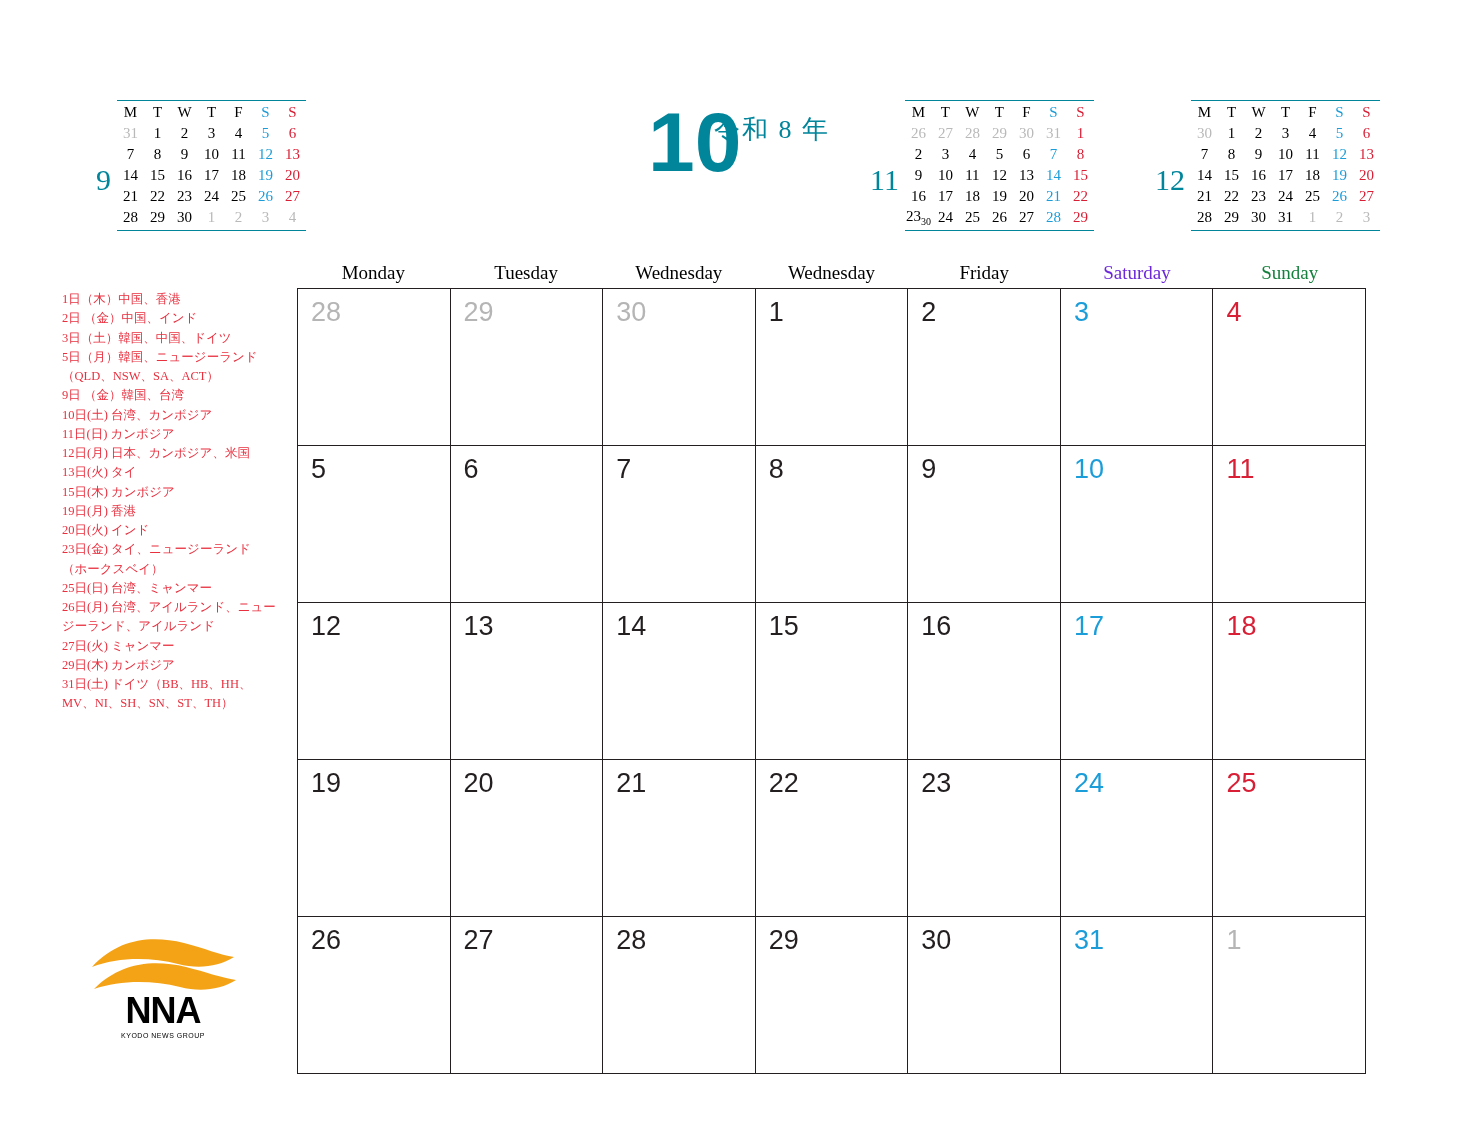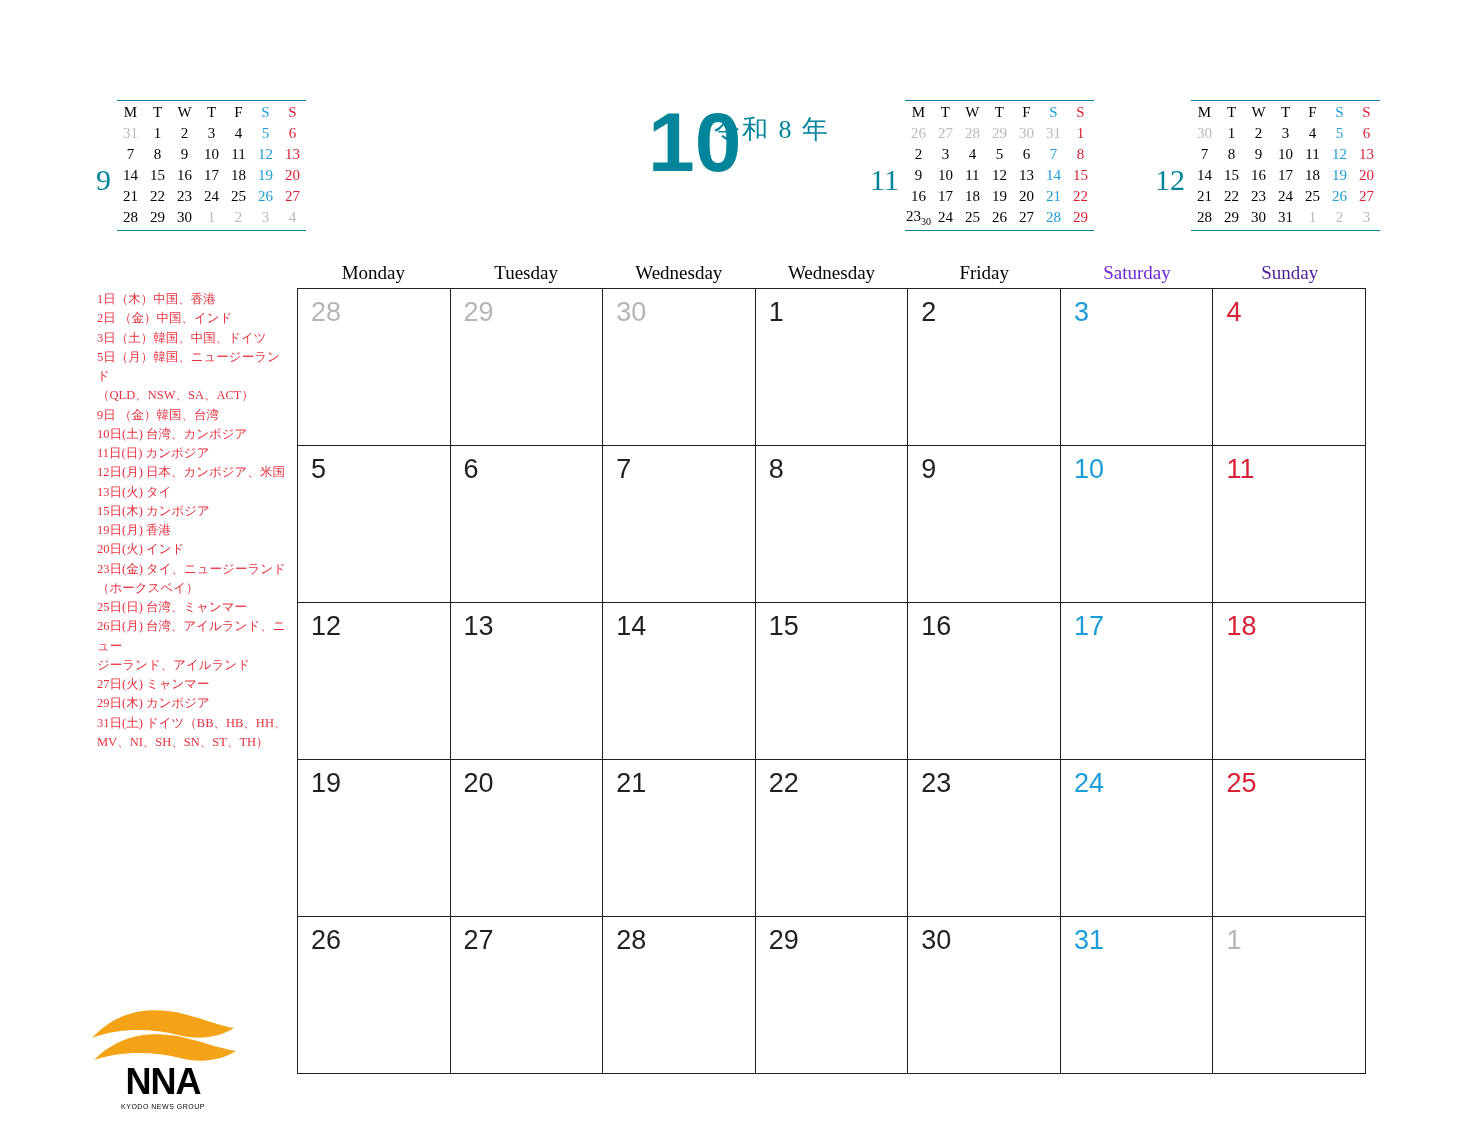--- a/index.html
+++ b/index.html
@@ -100,28 +100,27 @@
     left: 62px;
     top: 290px;
     width: 230px;
     color: #e8303f;
     font-size: 12.5px;
     line-height: 1.54;
     font-family: "Liberation Serif", serif;
   }
   #holiday-list .hl {
     white-space: normal;
-    margin-left: 35px;
   }
 
   
   #logo {
     position: absolute;
     left: 88px;
-    top: 1004px;
+    top: 933px;
     width: 150px;
     text-align: center;
   }
   #logo svg { display: block; }
   #logo-name {
     font-size: 36px;
     font-weight: bold;
     letter-spacing: -1px;
     font-family: "Liberation Sans", sans-serif;
     line-height: 1;
@@ -145,21 +144,21 @@
     display: flex;
     height: 26px;
   }
   #dow-row .dow {
     flex: 1 1 0;
     text-align: center;
     font-family: "Liberation Serif", serif;
     font-size: 19px;
   }
   #dow-row .dow.sat { color: #6d28d9; }
-  #dow-row .dow.sun { color: #4c1d95; }
+  #dow-row .dow.sun { color: #15803d; }
 
   #grid {
     border-top: 1px solid #231f20;
     border-left: 1px solid #231f20;
   }
   #grid .week {
     display: flex;
   }
   #grid .cell {
     flex: 1 1 0;

